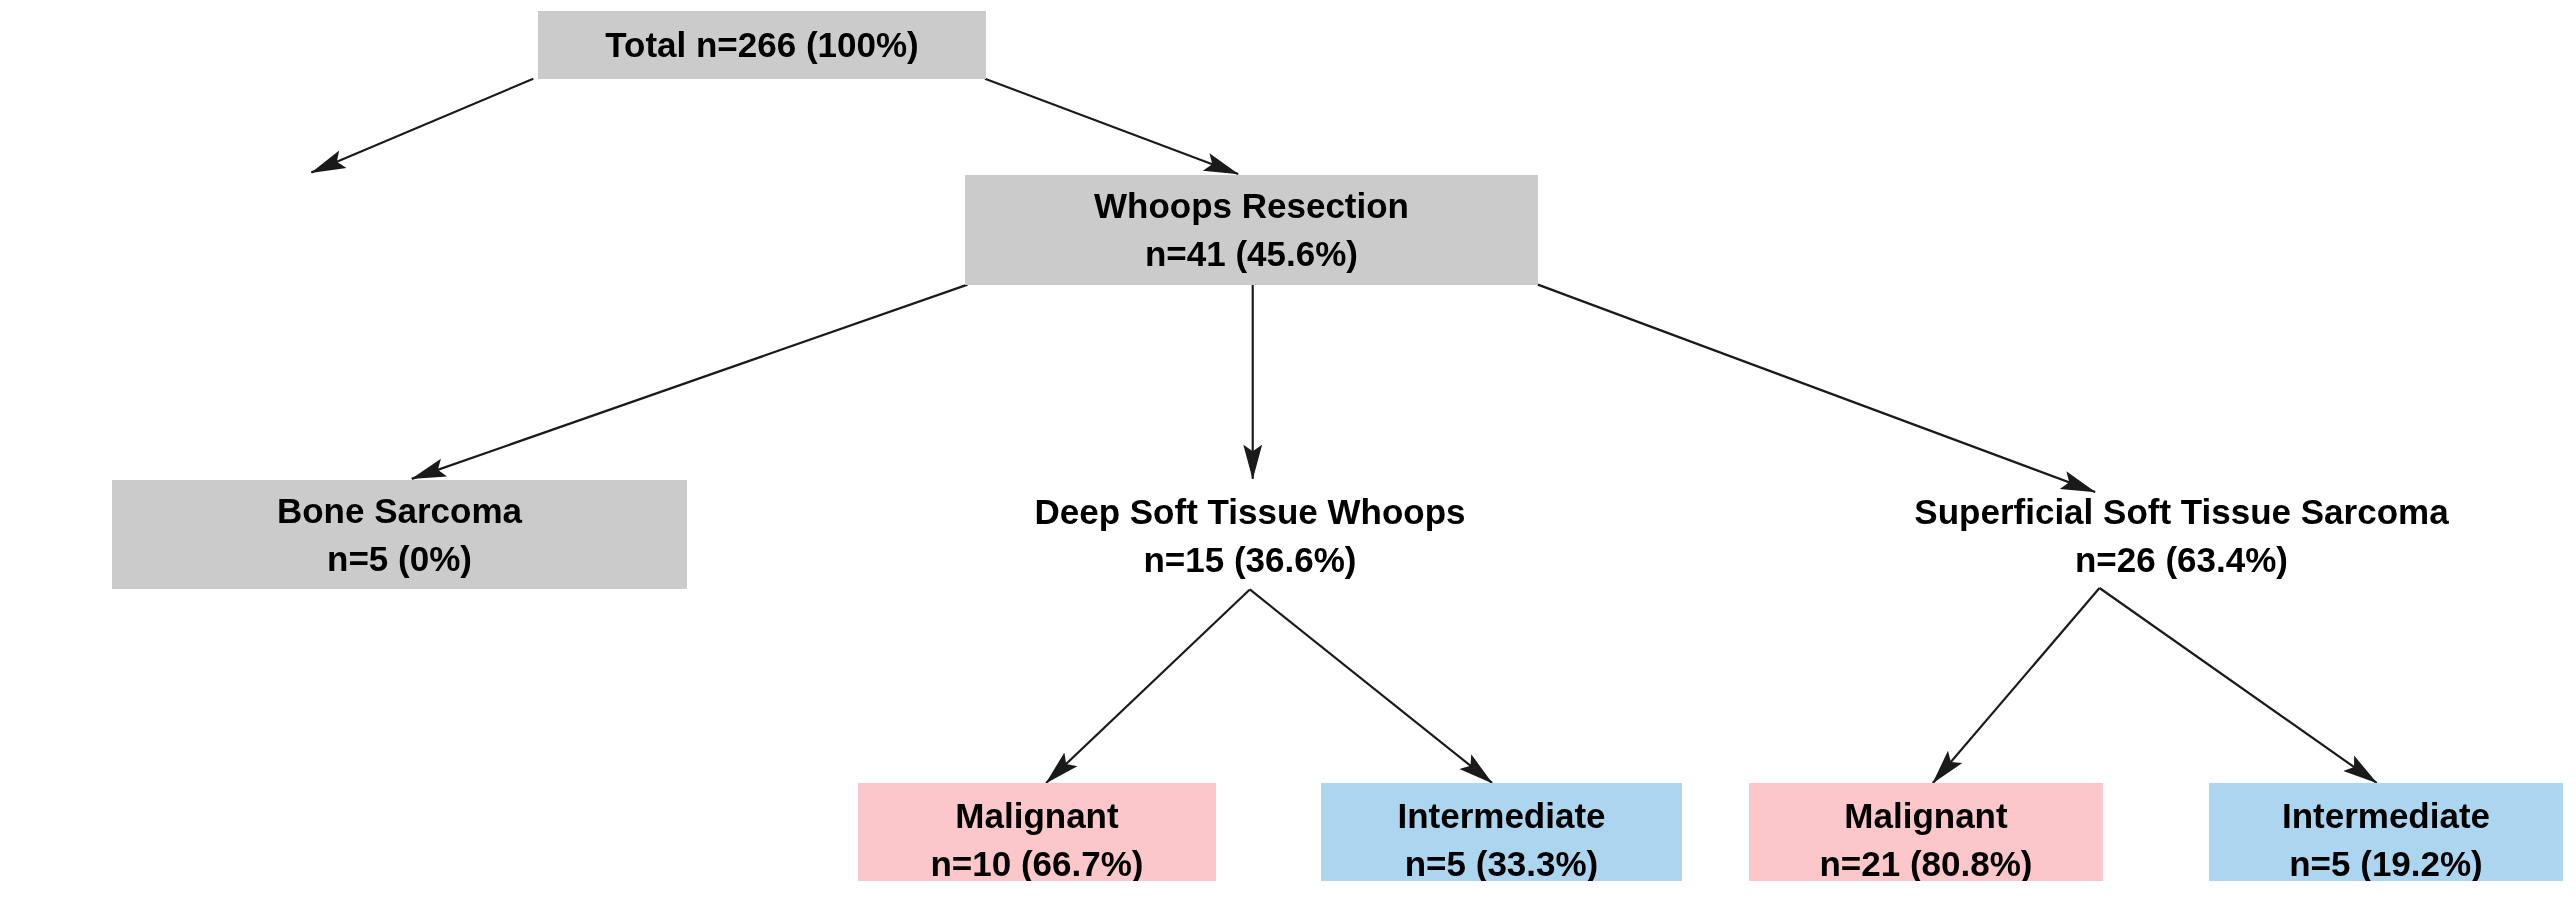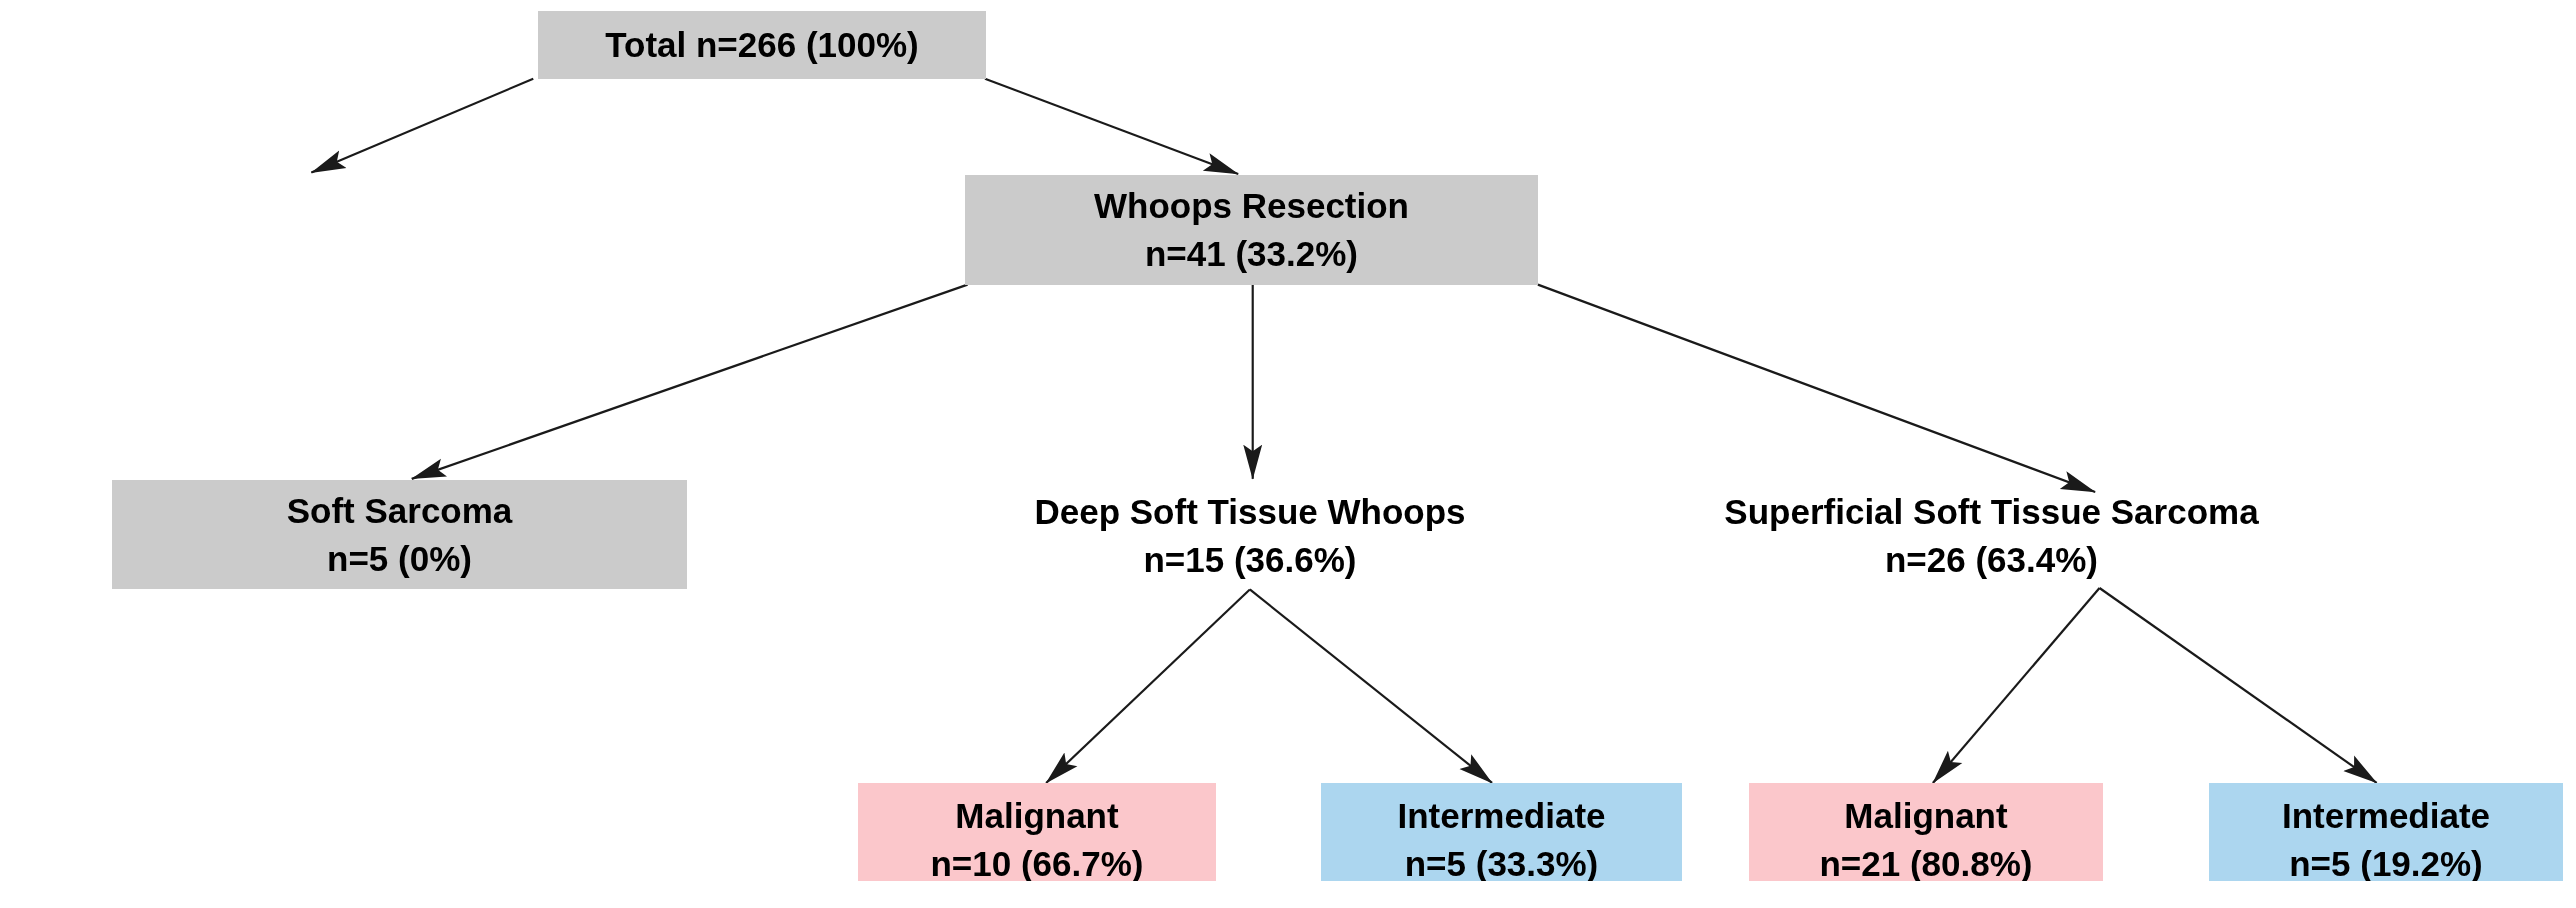--- a/index.html
+++ b/index.html
@@ -44,34 +44,34 @@
     <line x1="2886" y1="808" x2="3267" y2="1076" marker-end="url(#arrow)"></line>
   </svg>
 
   <div class="node fill-gray" style="left:538px;top:11px;width:448px;height:68px">
     <span>Total n=266 (100%)</span>
   </div>
 
 
   <div class="node fill-gray" style="left:965px;top:175px;width:573px;height:110px">
     <span>Whoops Resection</span>
-    <span>n=41 (33.2%)</span>
+    <span>n=41 (45.6%)</span>
   </div>
 
   <div class="node fill-gray" style="left:112px;top:480px;width:575px;height:109px">
-    <span>Soft Sarcoma</span>
+    <span>Bone Sarcoma</span>
     <span>n=5 (0%)</span>
   </div>
 
   <div class="node fill-none" style="left:1013px;top:485px;width:474px;height:102px">
     <span>Deep Soft Tissue Whoops</span>
     <span>n=15 (36.6%)</span>
   </div>
 
-  <div class="node fill-none" style="left:1715px;top:485px;width:553px;height:102px">
+  <div class="node fill-none" style="left:1905px;top:485px;width:553px;height:102px">
     <span>Superficial Soft Tissue Sarcoma</span>
     <span>n=26 (63.4%)</span>
   </div>
 
   <div class="node fill-pink" style="left:858px;top:783px;width:358px;height:113px">
     <span>Malignant</span>
     <span>n=10 (66.7%)</span>
   </div>
 
   <div class="node fill-blue" style="left:1321px;top:783px;width:361px;height:113px">

